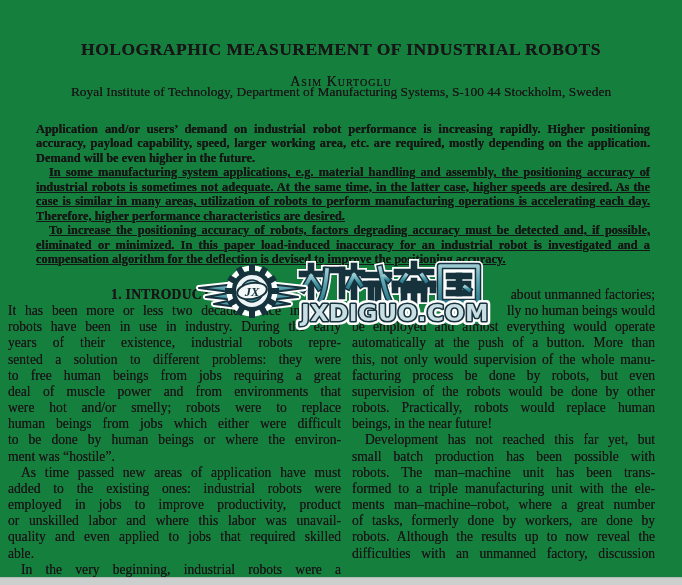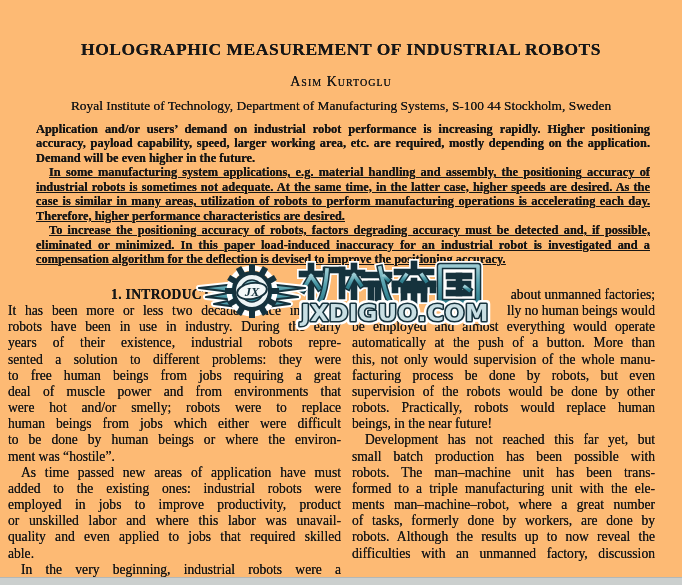--- a/index.html
+++ b/index.html
@@ -1,36 +1,36 @@
 <!DOCTYPE html>
 <html><head>
 <meta charset="utf-8">
 <style>
   html,body{margin:0;padding:0;background:#888;}
   .page{
     position:relative;
     width:682px;height:585px;
-    background:#fdba74;
+    background:#15803d;
     overflow:hidden;
     font-family:"Liberation Serif","DejaVu Serif",serif;
     color:#161616;
   }
   .page *{box-sizing:border-box;}
   .doc-title{
     position:absolute;top:27px;left:0;width:682px;
     text-align:center;font-size:17.5px;font-weight:bold;letter-spacing:.5px;
     text-shadow:0 0 .4px #222;
   }
   .author{
     position:absolute;top:74px;left:0;width:682px;
     text-align:center;font-size:14px;font-variant:small-caps;letter-spacing:1px;
     text-shadow:0 0 .3px #222;
   }
   .affiliation{
-    position:absolute;top:98px;left:0;width:682px;
+    position:absolute;top:84px;left:0;width:682px;
     text-align:center;font-size:13.4px;
     text-shadow:0 0 .3px #222;
   }
   .abstract{
     position:absolute;top:122px;left:36px;width:614px;
     font-size:12.4px;font-weight:bold;line-height:14.45px;
     text-align:justify;
     text-shadow:0 0 .4px #111;
   }
   .abstract p{margin:0;}

